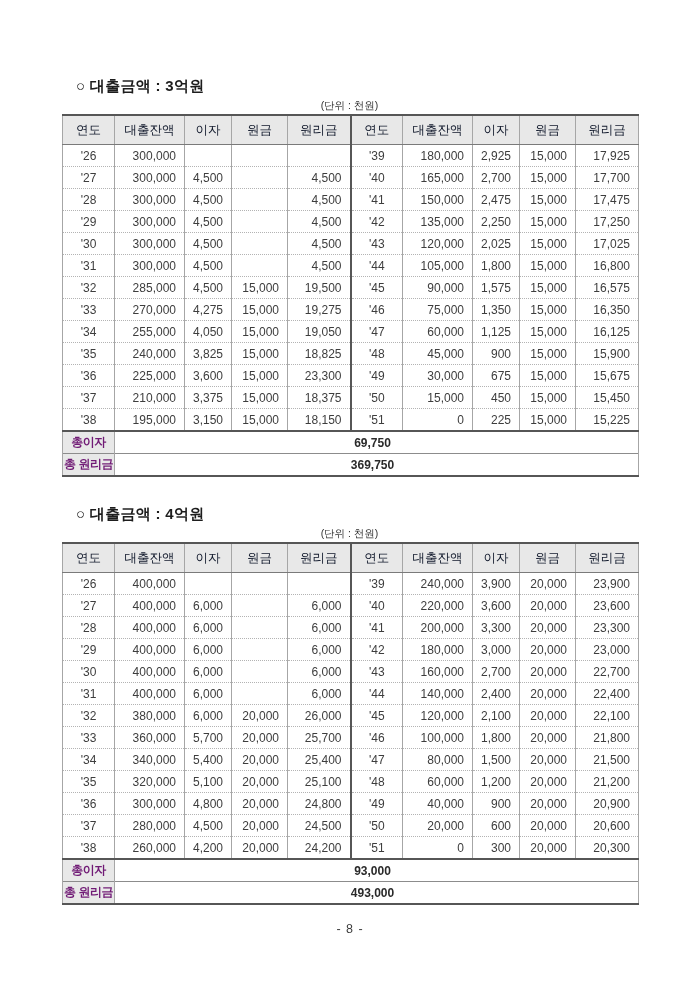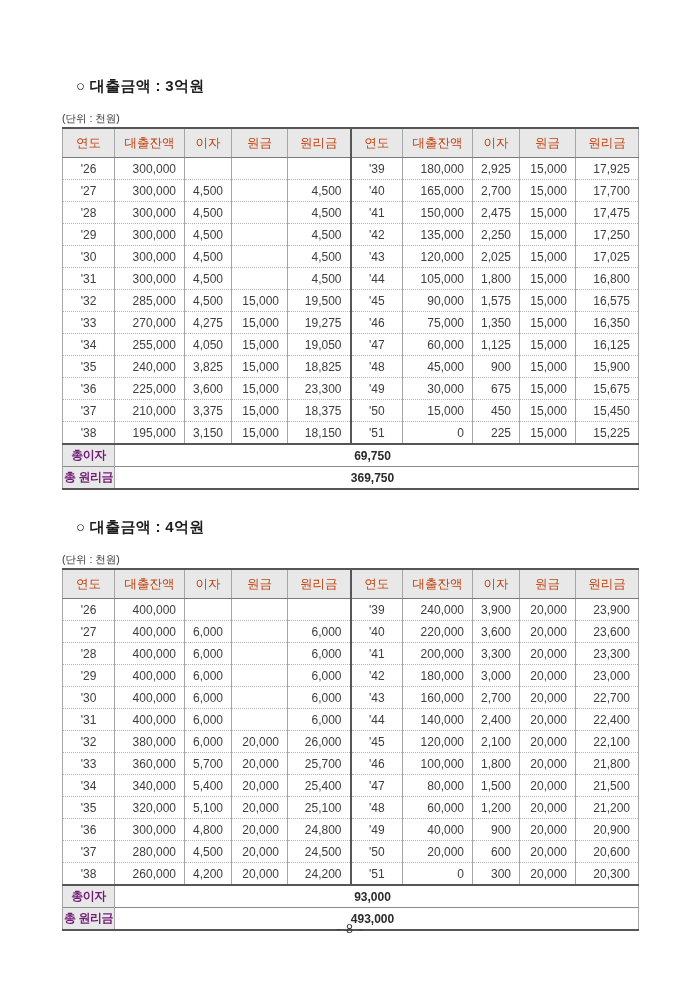--- a/index.html
+++ b/index.html
@@ -23,24 +23,24 @@
   .loan-section.second { padding-top: 27px; }
   .section-title {
     font-size: 15px;
     font-weight: 700;
     color: #1d1d1d;
     letter-spacing: 0.3px;
     line-height: 20px;
     margin-left: 14px;
   }
   .unit-note {
-    text-align: left;
+    text-align: center;
     font-size: 10.5px;
     color: #333333;
-    margin: 16px 1px 2px 0;
+    margin: 3px 1px 2px 0;
     line-height: 13px;
   }
   table.loan-table {
     width: 576px;
     table-layout: fixed;
     border-collapse: collapse;
     color: #3d3d3d;
     border-left: 1px solid #a6a6a6;
     border-right: 1px solid #a6a6a6;
     border-top: 2px solid #565656;
@@ -56,21 +56,21 @@
     height: 21px;
     font-size: 12px;
     border-left: 1px solid #a6a6a6;
     border-right: 1px solid #a6a6a6;
     overflow: hidden;
     white-space: nowrap;
   }
   table.loan-table thead th {
     background: #e8e8e8;
     font-weight: 400;
-    color: #c2410c;
+    color: #0f172a;
     text-align: center;
     height: 28px;
     border-bottom: 1px solid #7a7a7a;
     font-size: 12.5px;
   }
   table.loan-table tbody td.year { text-align: center; }
   table.loan-table tbody td.num  { text-align: right; padding-right: 8px; }
   table.loan-table tbody tr + tr td { border-top: 1px dotted #b3b3b3; }
   table.loan-table th.mid, table.loan-table td.mid { border-left: 2px solid #565656; }
   table.loan-table tr.total-row th {

